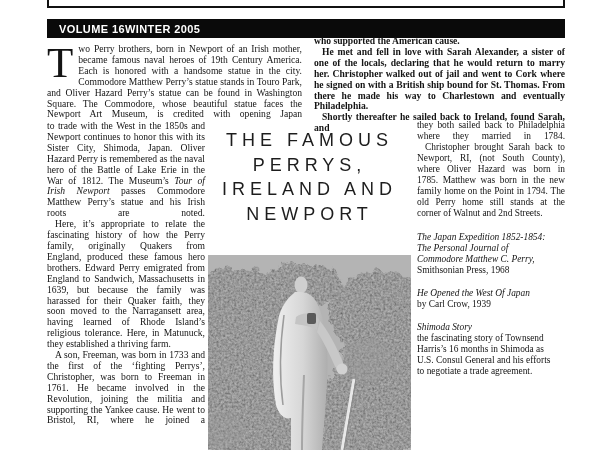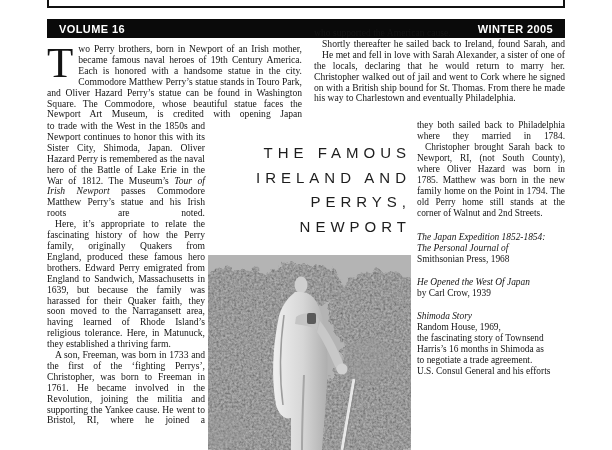--- a/index.html
+++ b/index.html
@@ -5,45 +5,45 @@
   html,body{margin:0;padding:0;background:#ffffff;}
   #page{position:relative;width:612px;height:450px;background:#ffffff;overflow:hidden;
         font-family:"Liberation Serif",serif;color:#141414;}
 
   
   #masthead-remnant{position:absolute;left:47px;top:-18px;width:514px;height:22px;
         background:#fff;border:2px solid #111;}
 
   
   #volume-bar{position:absolute;left:47px;top:19px;width:518px;height:19px;background:#0a0a0a;
-        display:flex;align-items:center;justify-content:space-between;box-sizing:border-box;
+        display:flex;align-items:center;box-sizing:border-box;
         padding:0 12px;}
   #volume-bar span{color:#ffffff;font-family:"Liberation Sans",sans-serif;font-weight:700;
         font-size:11px;letter-spacing:0.4px;}
 
   
   .txt{position:absolute;text-align:justify;font-size:9.6px;line-height:10.9px;
        hyphens:manual;}
   .txt p{margin:0;}
   .txt p.ind{text-indent:8px;}
   .cont{text-align-last:justify;}
   .it{font-style:italic;}
 
   #left-wide{left:47px;top:44px;width:255px;}
   #left-col{left:47px;top:121px;width:158px;}
-  #right-wide{left:314px;top:28px;width:251px;}
+  #right-wide{left:314px;top:36px;width:251px;font-weight:bold;}
   #right-col{left:417px;top:120px;width:148px;font-size:9.4px;line-height:11px;}
 
   
   #dropcap{float:left;font-size:43px;line-height:34px;padding:2px 5px 0 0;font-weight:400;}
 
   
-  #title-block{position:absolute;left:203px;top:141px;width:208px;text-align:right;
+  #title-block{position:absolute;left:203px;top:128px;width:208px;text-align:center;
         font-family:"Liberation Sans",sans-serif;font-weight:300;color:#1d1d1d;
-        font-size:15px;line-height:24.5px;letter-spacing:5px;text-indent:5px;}
+        font-size:18px;line-height:24.5px;letter-spacing:5px;text-indent:5px;}
 
   
   #refs{margin-top:13px;text-align:left;}
   .ref{margin-bottom:12px;}
   .ref-line{white-space:nowrap;}
 
   
   #photo{position:absolute;left:208px;top:255px;width:203px;height:195px;overflow:hidden;}
   #photo svg{display:block;}
 </style>
@@ -64,52 +64,52 @@
   </div>
 
   <div id="left-col" class="txt">
     <p class="cont"><span>to trade with the West in the 1850s and Newport continues to honor this with its Sister City, Shimoda, Japan. Oliver Hazard Perry is remembered as the naval hero of the Battle of Lake Erie in the War of 1812. The Museum’s </span><span class="it">Tour of Irish Newport</span><span> passes Commodore Matthew Perry’s statue and his Irish roots are noted.</span></p>
     <p class="ind">Here, it’s appropriate to relate the fascinating history of how the Perry family, originally Quakers from England, produced these famous hero brothers. Edward Perry emi­grated from England to Sandwich, Massachusetts in 1639, but because the family was harassed for their Quaker faith, they soon moved to the Narragansett area, having learned of Rhode Island’s religious tolerance. Here, in Matunuck, they established a thriving farm.</p>
     <p class="ind cont">A son, Freeman, was born in 1733 and the first of the ‘fighting Perrys’, Christopher, was born to Freeman in 1761. He became involved in the Revolution, joining the militia and supporting the Yankee cause. He went to Bristol, RI, where he joined a</p>
   </div>
 
   <div id="right-wide" class="txt">
     <p>who supported the American cause.</p>
+    <p class="ind">He met and fell in love with Sarah Alexander, a sister of one of the locals, declaring that he would return to marry her. Christopher walked out of jail and went to Cork where he signed on with a British ship bound for St. Thomas. From there he made his way to Charlestown and eventually Philadelphia.</p>
     <p class="ind cont">Shortly thereafter he sailed back to Ireland, found Sarah, and</p>
-    <p class="ind">He met and fell in love with Sarah Alexander, a sister of one of the locals, declaring that he would return to marry her. Christopher walked out of jail and went to Cork where he signed on with a British ship bound for St. Thomas. From there he made his way to Charlestown and eventually Philadelphia.</p>
   </div>
 
   <div id="right-col" class="txt">
     <p class="cont">they both sailed back to Philadelphia where they married in 1784.</p>
     <p class="ind">Christopher brought Sarah back to Newport, RI, (not South County), where Oliver Hazard was born in 1785. Matthew was born in the new family home on the Point in 1794. The old Perry home still stands at the corner of Walnut and 2nd Streets.</p>
     <div id="refs">
         <div class="ref">
           <div class="ref-line it">The Japan Expedition 1852-1854:</div>
           <div class="ref-line it">The Personal Journal of</div>
+          <div class="ref-line it">Commodore Matthew C. Perry,</div>
           <div class="ref-line">Smithsonian Press, 1968</div>
         </div>
         <div class="ref">
           <div class="ref-line it">He Opened the West Of Japan</div>
           <div class="ref-line">by Carl Crow, 1939</div>
         </div>
         <div class="ref">
           <div class="ref-line it">Shimoda Story</div>
-          <div class="ref-line">Random House, 1969,</div>
           <div class="ref-line">the fascinating story of Townsend</div>
           <div class="ref-line">Harris’s 16 months in Shimoda as</div>
+          <div class="ref-line">U.S. Consul General and his efforts</div>
           <div class="ref-line">to negotiate a trade agreement.</div>
-          <div class="ref-line">U.S. Consul General and his efforts</div>
         </div>
       </div>
   </div>
 
   <div id="title-block">
       <div>THE FAMOUS</div>
+      <div>PERRYS,</div>
       <div>IRELAND AND</div>
-      <div>PERRYS,</div>
       <div>NEWPORT</div>
     </div>
 
   <div id="photo">
     <svg width="203" height="195" viewBox="0 0 203 195">
       <defs>
         <linearGradient id="lg-statue" x1="0" y1="0" x2="1" y2="0">
           <stop offset="0" stop-color="#f0f0f0"></stop>
           <stop offset="0.55" stop-color="#d6d6d6"></stop>
           <stop offset="1" stop-color="#aeaeae"></stop>

